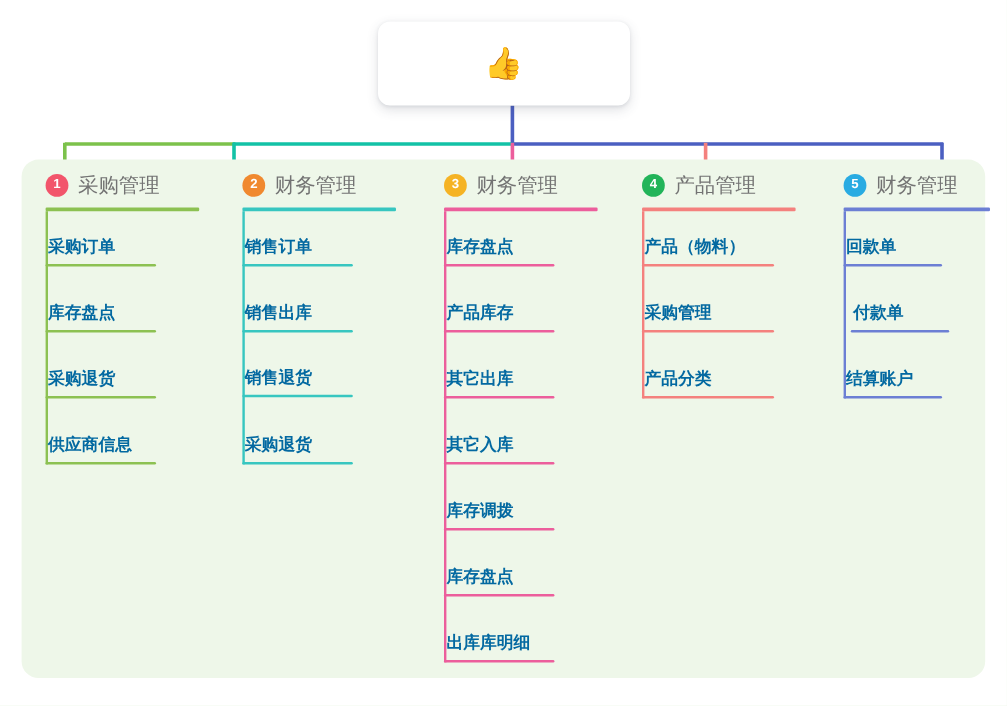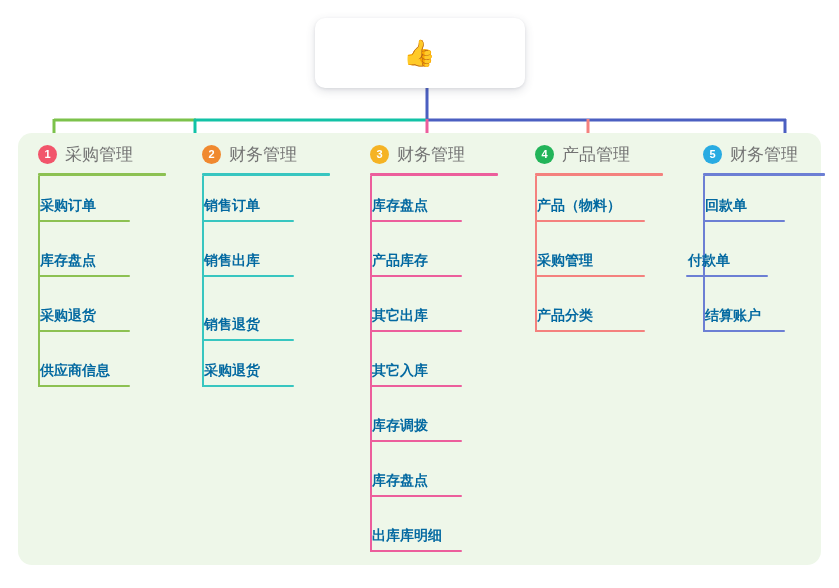--- a/index.html
+++ b/index.html
@@ -189,21 +189,21 @@
         <div class="head-rule" style="top: 40px; width: 128px; background: rgb(55, 198, 192);"></div>
         <div class="spine" style="left: 20px; top: 43px; height: 211px; background: rgb(55, 198, 192);"></div>
         <div class="leaf" style="left: 20px; top: 61px; width: 92px; height: 28px;">
           <span class="leaf-text">销售订单</span>
           <div class="leaf-rule" style="width: 92px; background: rgb(55, 198, 192);"></div>
         </div>
         <div class="leaf" style="left: 20px; top: 116px; width: 92px; height: 28px;">
           <span class="leaf-text">销售出库</span>
           <div class="leaf-rule" style="width: 92px; background: rgb(55, 198, 192);"></div>
         </div>
-        <div class="leaf" style="left: 20px; top: 180px; width: 92px; height: 28px;">
+        <div class="leaf" style="left: 20px; top: 170px; width: 92px; height: 28px;">
           <span class="leaf-text">销售退货</span>
           <div class="leaf-rule" style="width: 92px; background: rgb(55, 198, 192);"></div>
         </div>
         <div class="leaf" style="left: 20px; top: 226px; width: 92px; height: 28px;">
           <span class="leaf-text">采购退货</span>
           <div class="leaf-rule" style="width: 92px; background: rgb(55, 198, 192);"></div>
         </div>
       </div>
       <div class="column" style="left: 350px;">
         <div class="col-head">
@@ -265,21 +265,21 @@
         <div class="col-head">
           <span class="badge" style="background: rgb(41, 171, 226);">5</span>
           <span class="col-title">财务管理</span>
         </div>
         <div class="head-rule" style="top: 40px; width: 122px; background: rgb(108, 127, 212);"></div>
         <div class="spine" style="left: 20px; top: 43px; height: 156px; background: rgb(108, 127, 212);"></div>
         <div class="leaf" style="left: 20px; top: 61px; width: 82px; height: 28px;">
           <span class="leaf-text">回款单</span>
           <div class="leaf-rule" style="width: 82px; background: rgb(108, 127, 212);"></div>
         </div>
-        <div class="leaf" style="left: 3px; top: 116px; width: 82px; height: 28px;">
+        <div class="leaf" style="left: 26px; top: 116px; width: 82px; height: 28px;">
           <span class="leaf-text">付款单</span>
           <div class="leaf-rule" style="width: 82px; background: rgb(108, 127, 212);"></div>
         </div>
         <div class="leaf" style="left: 20px; top: 171px; width: 82px; height: 28px;">
           <span class="leaf-text">结算账户</span>
           <div class="leaf-rule" style="width: 82px; background: rgb(108, 127, 212);"></div>
         </div>
       </div>
     </div>
 

